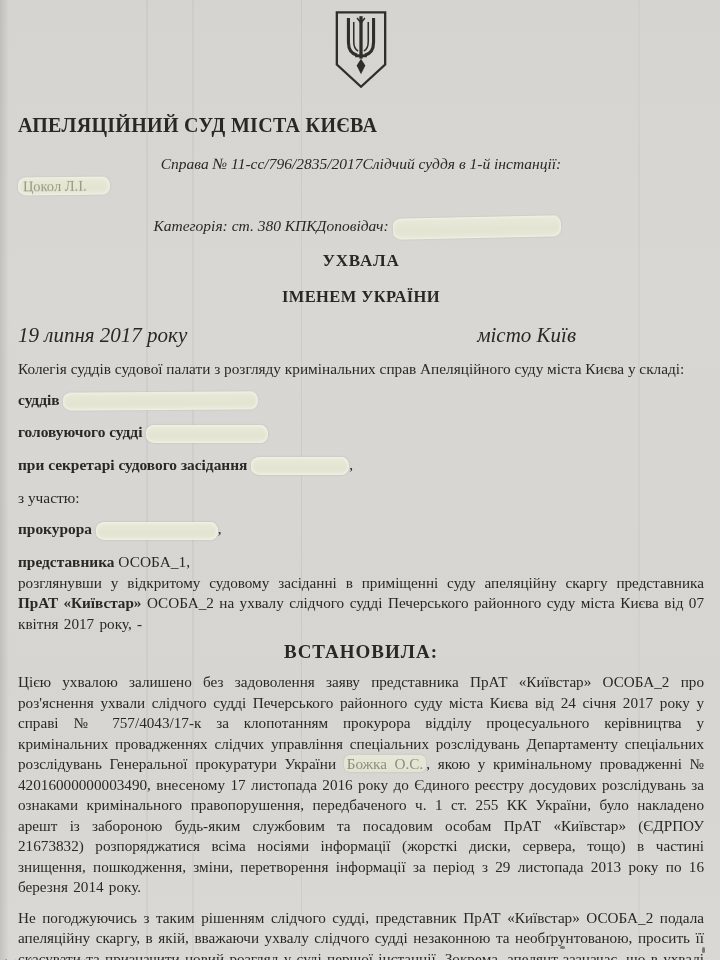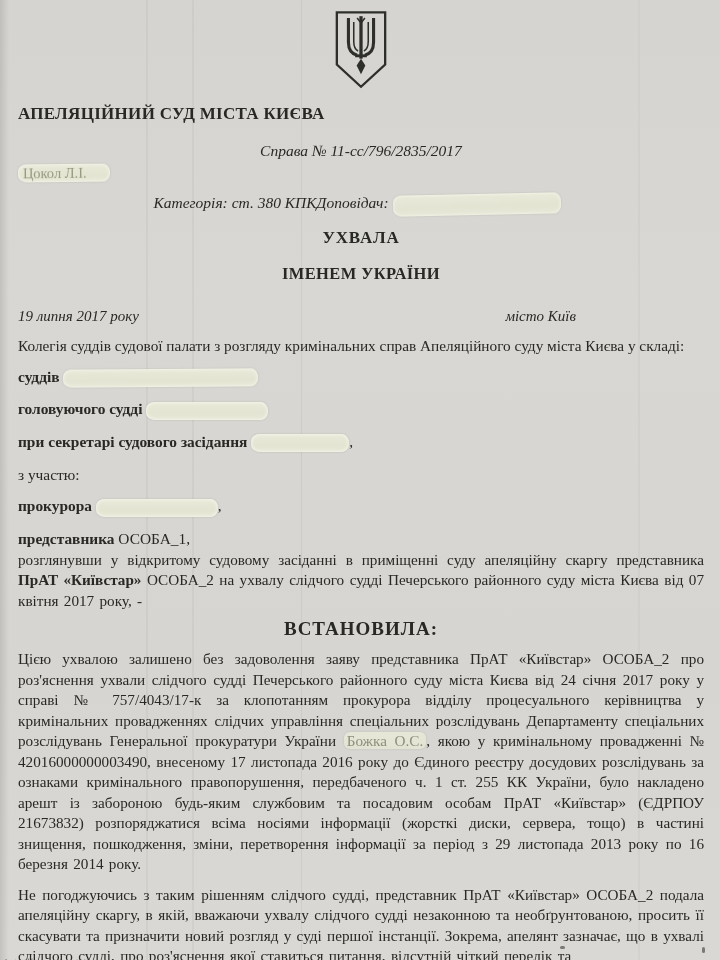--- a/index.html
+++ b/index.html
@@ -27,33 +27,33 @@
   .speck { position: absolute; background: rgba(45,45,42,0.55); border-radius: 2px; }
   .speck.s1 { left: 560px; top: 946px; width: 5px; height: 3px; }
   .speck.s2 { left: 702px; top: 947px; width: 3px; height: 6px; }
 
   .content { position: relative; padding: 6px 16px 0 18px; }
 
   .emblem-wrap { text-align: center; padding-top: 4px; }
   .emblem-wrap svg { display: inline-block; }
 
   .court-name {
-    margin-top: 10px;
-    font-weight: 700;
-    font-size: 17px;
+    margin-top: 20px;
+    font-weight: 700;
+    font-size: 20px;
     letter-spacing: 0.3px;
   }
 
   .row { display: flex; justify-content: center; align-items: baseline; font-style: italic; }
   .case-row { margin-top: 18px; font-size: 15.5px; }
   .case-row .right { text-align: right; }
 
   .redact-row { margin-top: 3px; height: 22px; }
 
-  .cat-row { margin-top: 9px; font-size: 15.5px; align-items: flex-start; }
+  .cat-row { margin-top: 19px; font-size: 15.5px; align-items: flex-start; }
   .cat-row .right { width: 252px; text-align: left; }
 
   .redaction {
     display: inline-block;
     background: linear-gradient(180deg, #e9e9d9 0%, #e3e4d2 60%, #e7e7d7 100%);
     border-radius: 9px 7px 8px 10px / 7px 9px 8px 7px;
     box-shadow: 0 0 2px rgba(120,120,100,0.35), inset 0 0 4px rgba(255,255,250,0.8);
     height: 18px;
     vertical-align: middle;
     color: rgba(125,128,100,0.75);
@@ -80,21 +80,21 @@
     letter-spacing: 0.8px;
   }
   .doc-subtitle {
     margin-top: 16px;
     text-align: center;
     font-weight: 700;
     font-size: 16.5px;
     letter-spacing: 0.4px;
   }
 
-  .date-row { margin-top: 24px; font-size: 15px; }
+  .date-row { margin-top: 16px; font-size: 21px; }
   .date-row .city { margin-left: auto; margin-right: 128px; }
 
   .panel-intro { margin-top: 12px; font-size: 15.3px; }
 
   .role-line { margin-top: 13px; font-size: 15.4px; }
   .role-line .lbl { font-weight: 700; }
   .plain-line { margin-top: 14px; font-size: 15.4px; }
 
   .para {
     font-size: 15.2px;
@@ -159,20 +159,21 @@
         <path d="M26 8 L30 13 L34 8" fill="none" stroke="#2e2e2b" stroke-width="1.6"></path>
         <path d="M24 47 H36" fill="none" stroke="#2e2e2b" stroke-width="3"></path>
         <path d="M30 50 L25.5 57 L30 66 L34.5 57 Z" fill="#2e2e2b"></path>
       </svg>
     </div>
 
     <div class="court-name">АПЕЛЯЦІЙНИЙ СУД МІСТА КИЄВА</div>
 
     <div class="row case-row">
       <span>Справа № 11-сс/796/2835/2017</span>
+      <span class="right">Слідчий суддя в 1-й інстанції:</span>
     </div>
 
     <div class="redact-row">
       <span class="redaction r-judge1">Цокол Л.І.</span>
     </div>
 
     <div class="row cat-row">
       <span>Категорія: ст. 380 КПК</span>
       <span class="right">
         <span>Доповідач:</span>

